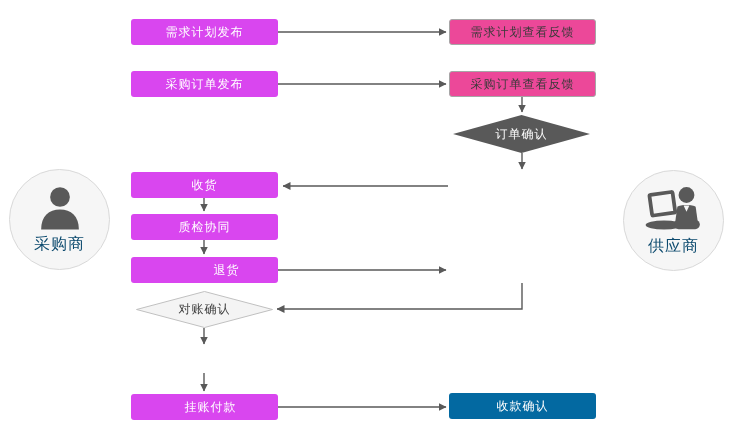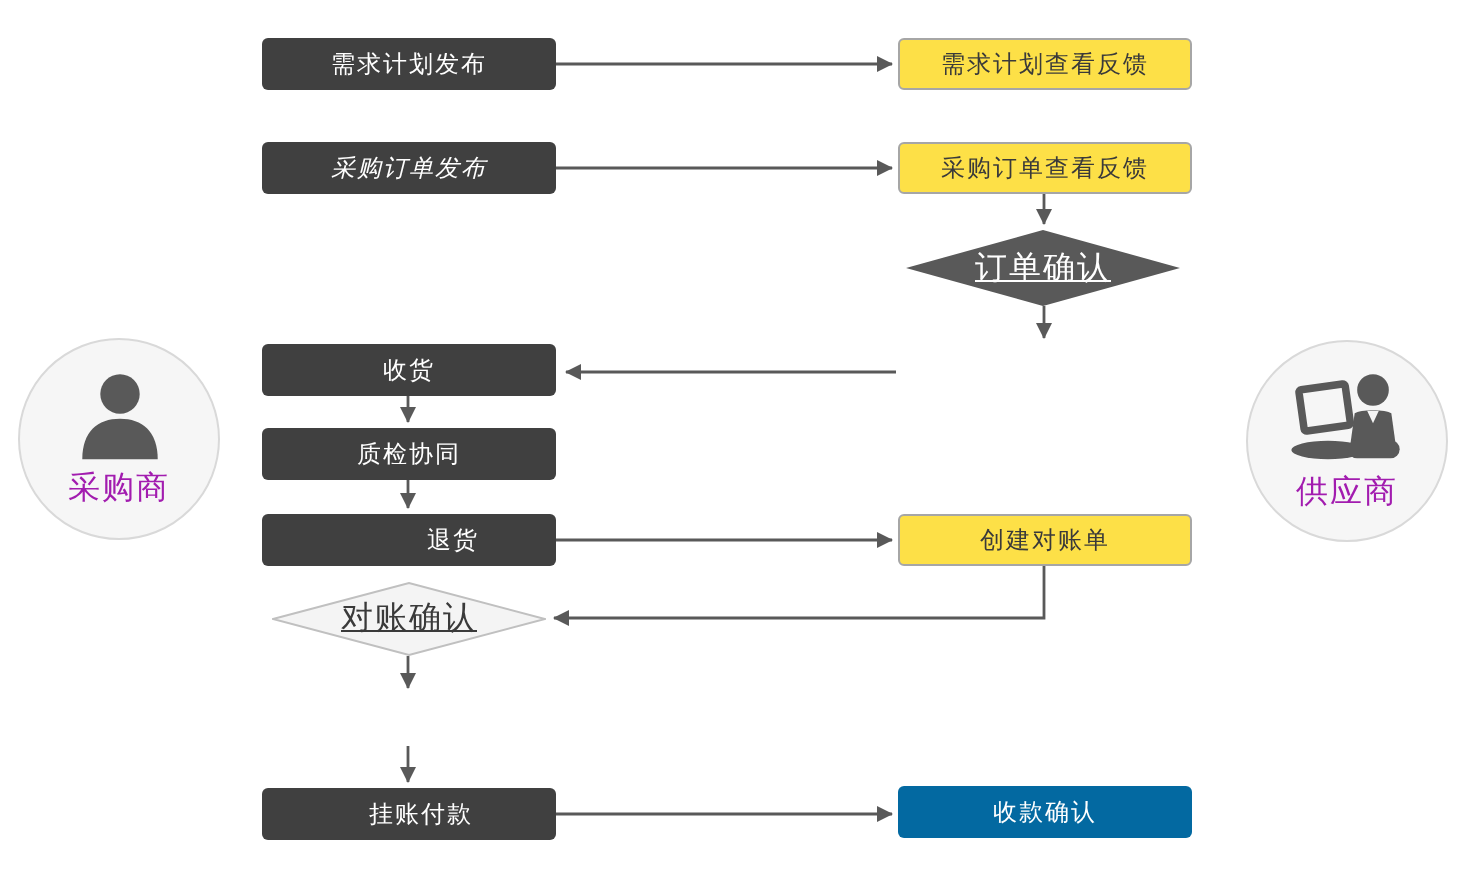--- a/index.html
+++ b/index.html
@@ -13,45 +13,45 @@
   .arrows{position:absolute;left:0;top:0;width:731px;height:436px;}
   .node{
     position:absolute;
     width:147px;height:26px;
     box-sizing:border-box;
     display:flex;align-items:center;justify-content:center;
     font-size:12px;
     border-radius:3px;
     letter-spacing:1px;
   }
-  .node.dark{background:#404040;color:#ffffff;}
-  .node.light{background:#fde047;border:1px solid #a6a6a6;color:#3a3a3a;}
+  .node.dark{background:#d946ef;color:#ffffff;}
+  .node.light{background:#ec4899;border:1px solid #a6a6a6;color:#3a3a3a;}
   .node.mid{background:#0369a1;color:#ffffff;}
   .diamond{position:absolute;}
   .diamond svg{position:absolute;left:0;top:0;}
   .diamond .dlabel{
     position:absolute;inset:0;
     display:flex;align-items:center;justify-content:center;
-    font-size:16px;letter-spacing:1px;text-decoration:underline;
+    font-size:12px;letter-spacing:1px;
   }
   .diamond.dark .dlabel{color:#ffffff;}
   .diamond.light .dlabel{color:#3a3a3a;}
   .actor{
     position:absolute;
     width:101px;height:101px;
     border-radius:50%;
     background:#f6f6f6;
     border:1px solid #d9d9d9;
     box-sizing:border-box;
     display:flex;flex-direction:column;
     align-items:center;justify-content:center;
   }
   .actor .alabel{
     font-size:16px;
-    color:#a21caf;
+    color:#0c4a6e;
     margin-top:1px;
     letter-spacing:1px;
   }
 </style>
 </head>
 <body>
 
 <div class="canvas">
 
   <svg class="arrows" viewBox="0 0 731 436" xmlns="http://www.w3.org/2000/svg">
@@ -70,29 +70,28 @@
       <line x1="204" y1="240" x2="204" y2="254" marker-end="url(#ah)"></line>
       <line x1="278" y1="270" x2="446" y2="270" marker-end="url(#ah)"></line>
       <polyline points="522,283 522,309 277,309" marker-end="url(#ah)"></polyline>
       <line x1="204" y1="328" x2="204" y2="344" marker-end="url(#ah)"></line>
       <line x1="204" y1="373" x2="204" y2="391" marker-end="url(#ah)"></line>
       <line x1="278" y1="407" x2="446" y2="407" marker-end="url(#ah)"></line>
     </g>
   </svg>
 
   <div class="node dark" style="left:131px;top:19px;">需求计划发布</div>
-  <div class="node dark" style="left:131px;top:71px;font-style:italic;">采购订单发布</div>
+  <div class="node dark" style="left:131px;top:71px;">采购订单发布</div>
   <div class="node dark" style="left:131px;top:172px;">收货</div>
   <div class="node dark" style="left:131px;top:214px;">质检协同</div>
   <div class="node dark" style="left:131px;top:257px;padding-left:44px;">退货</div>
   <div class="node dark" style="left:131px;top:394px;padding-left:12px;">挂账付款</div>
 
   <div class="node light" style="left:449px;top:19px;">需求计划查看反馈</div>
   <div class="node light" style="left:449px;top:71px;">采购订单查看反馈</div>
-  <div class="node light" style="left:449px;top:257px;">创建对账单</div>
   <div class="node mid" style="left:449px;top:393px;">收款确认</div>
 
   <div class="diamond dark" style="left:453px;top:115px;width:137px;height:38px;">
     <svg width="137" height="38" viewBox="0 0 137 38" xmlns="http://www.w3.org/2000/svg">
       <polygon points="0,19 68.5,0 137,19 68.5,38" fill="#595959"></polygon>
     </svg>
     <span class="dlabel">订单确认</span>
   </div>
 
   <div class="diamond light" style="left:136px;top:291px;width:137px;height:37px;">

